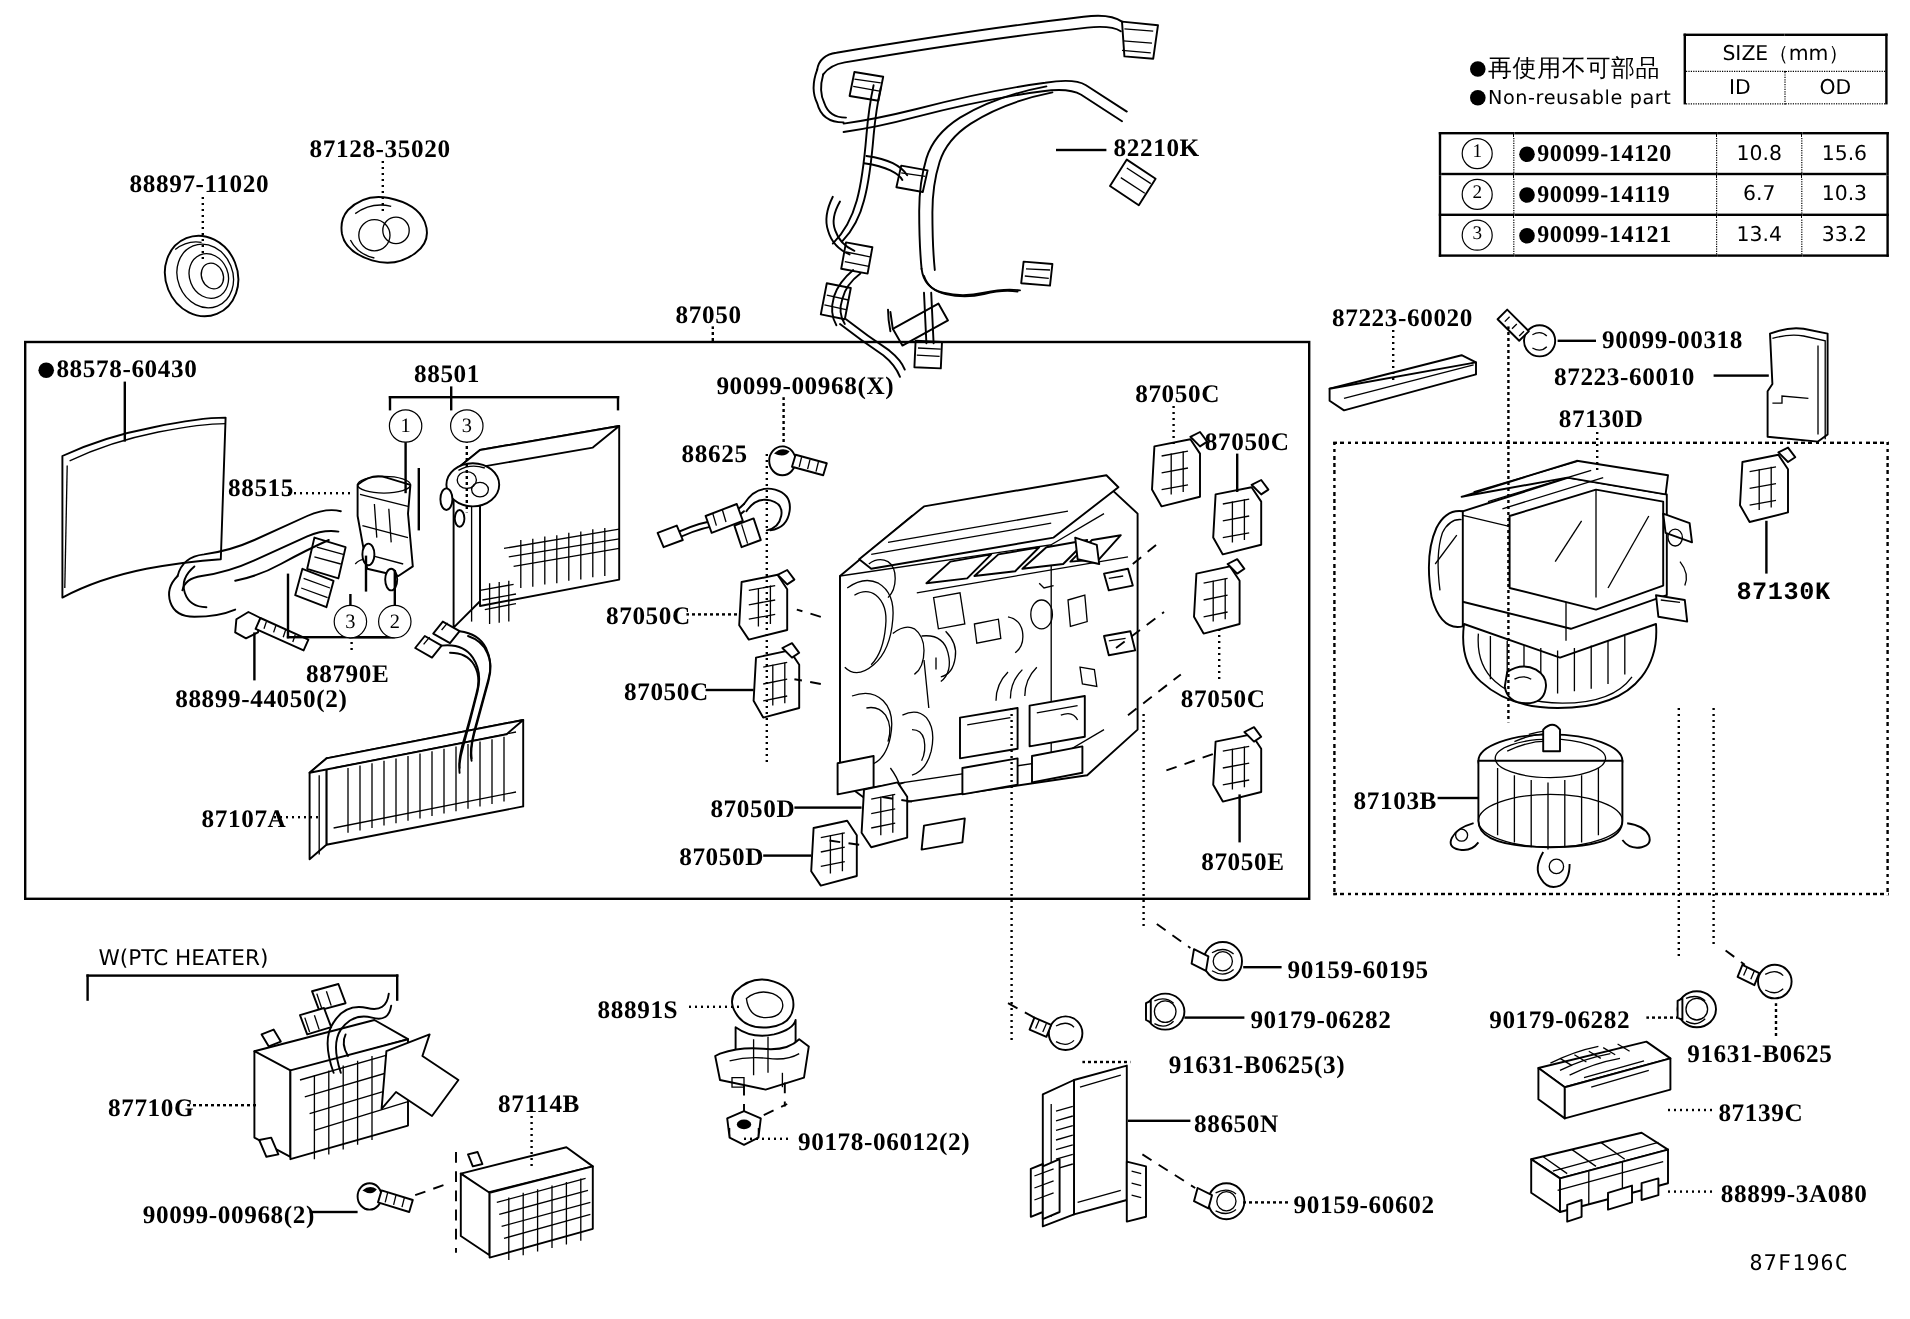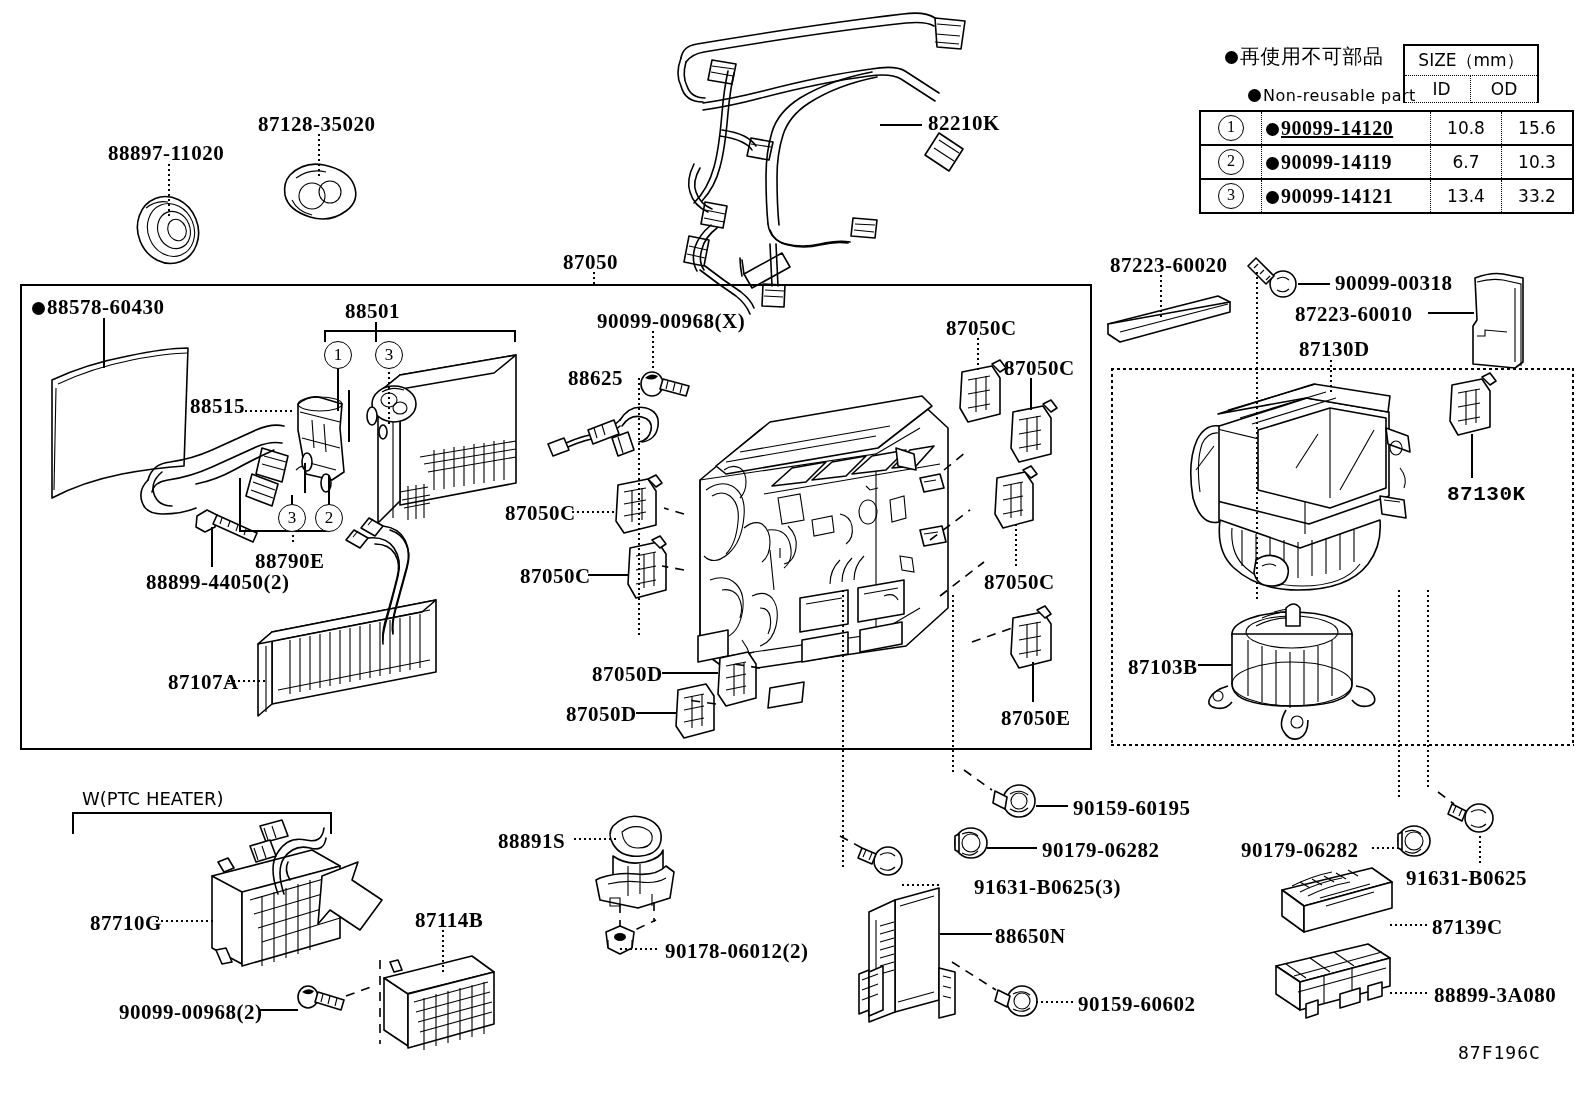--- a/index.html
+++ b/index.html
@@ -37,21 +37,21 @@
       background-size:100% 2px,100% 2px,2px 100%,2px 100%;
       background-position:0 0,0 100%,0 0,100% 0;
       background-repeat:no-repeat;}
 
   
   .circ{position:absolute;width:26px;height:26px;border:1.6px solid #000;border-radius:50%;
         display:flex;align-items:center;justify-content:center;font-size:17px;
         font-family:"Liberation Serif",serif;background:#fff;}
 
   
-  #sizetable{position:absolute;left:1403px;top:44px;width:136px;border-collapse:collapse;}
+  #sizetable{position:absolute;left:1403px;top:28px;width:170px;border-collapse:collapse;}
   #sizetable td,#sizetable th{border:1px dotted #000;text-align:center;
       font-family:"DejaVu Sans",sans-serif;font-size:17px;font-weight:400;padding:3px 2px;}
   #sizetable .hd{border-bottom:1px dotted #000;}
   #reftable{position:absolute;left:1199px;top:110px;width:375px;border-collapse:collapse;}
   #reftable td{border:1px dotted #000;font-family:"DejaVu Sans",sans-serif;font-size:17px;padding:3px 4px;}
   #reftable td.n{width:52px;text-align:center;}
   #reftable td.p{font-family:"Liberation Serif",serif;font-weight:700;font-size:20px;letter-spacing:.5px;}
   #reftable td.v{width:62px;text-align:center;}
   .rowthick{border-top:2px solid #000 !important;border-bottom:2px solid #000 !important;}
   .minicirc{display:inline-block;width:24px;height:24px;border:1.4px solid #000;border-radius:50%;
@@ -603,42 +603,42 @@
 
 <div class="circ" style="left: 324px; top: 341px;">1</div>
     <div class="circ" style="left: 375px; top: 341px;">3</div>
     <div class="circ" style="left: 278px; top: 504px;">3</div>
     <div class="circ" style="left: 315px; top: 504px;">2</div>
   </div>
 
 <div class="lbl jp" style="left:1225px;top:46px;">
   <span class="bullet"></span><span>再使用不可部品</span>
 </div>
-<div class="lbl en" style="left:1225px;top:88px;margin-left:23px;">
+<div class="lbl en" style="left:1225px;top:74px;">
   <span class="bullet"></span><span>Non-reusable part</span>
 </div>
 
 <table id="sizetable">
   <tbody>
       <tr>
         <td colspan="2" class="hd" style="border:2px solid #000;border-bottom:1px dotted #000;">SIZE（mm）</td>
       </tr>
   <tr>
         <td style="border-left:2px solid #000;padding-left:10px;">ID</td>
       <td style="border-right:2px solid #000;">OD</td>
       </tr>
 </tbody>
   </table>
 
 <table id="reftable">
   <tbody>
       <tr>
     <td class="n" style="border-left:2px solid #000;border-top:2px solid #000;">
       <span class="minicirc">1</span></td>
-    <td class="p" style="border-top:2px solid #000;text-decoration:underline;">
+    <td class="p" style="border-top:2px solid #000;">
       <span class="bullet"></span><span>90099-14120</span></td>
     <td class="v" style="border-top:2px solid #000;">10.8</td>
     <td class="v" style="border-right:2px solid #000;border-top:2px solid #000;">15.6</td>
   </tr>
   <tr>
     <td class="n rowthick" style="border-left:2px solid #000;">
       <span class="minicirc">2</span></td>
     <td class="p rowthick">
       <span class="bullet"></span><span>90099-14119</span></td>
     <td class="v rowthick">6.7</td>

